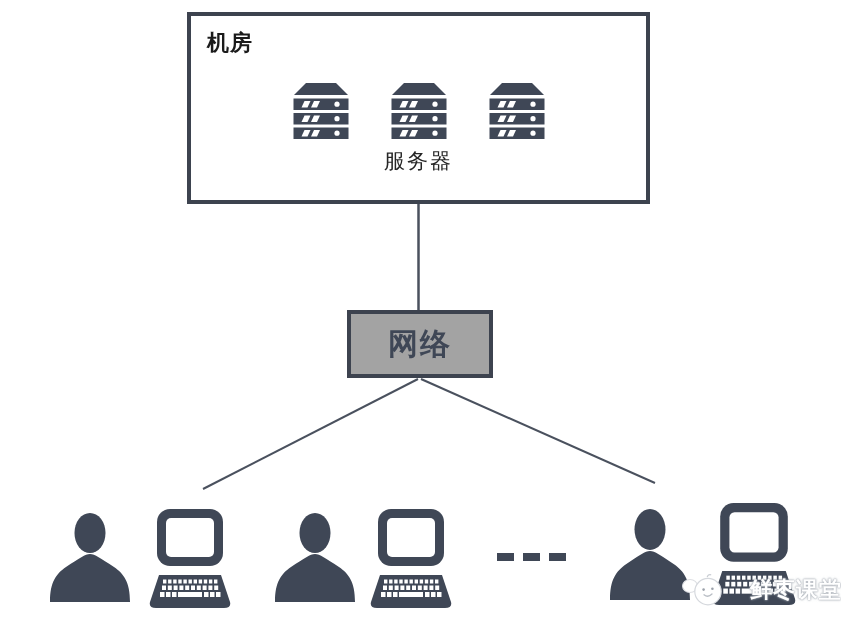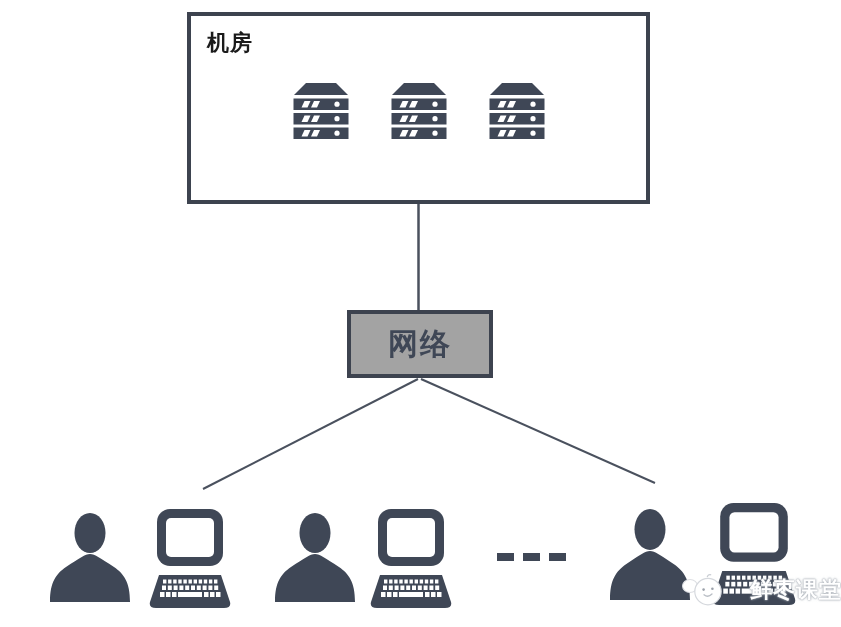--- a/index.html
+++ b/index.html
@@ -146,20 +146,21 @@
       <svg class="server-svg">
           <use href="#icon-server"></use>
         </svg>
       <svg class="server-svg">
           <use href="#icon-server"></use>
         </svg>
       <svg class="server-svg">
           <use href="#icon-server"></use>
         </svg>
     </div>
+    <div class="servers-caption">服务器</div>
   </div>
 
   <div class="network-box">
     <span class="network-label">网络</span>
   </div>
 
   <svg class="person-svg p1" viewBox="0 0 80 90" preserveAspectRatio="none">
       <use href="#icon-user"></use>
     </svg>
   <svg class="computer-svg c1" viewBox="0 0 82 99" preserveAspectRatio="none">

